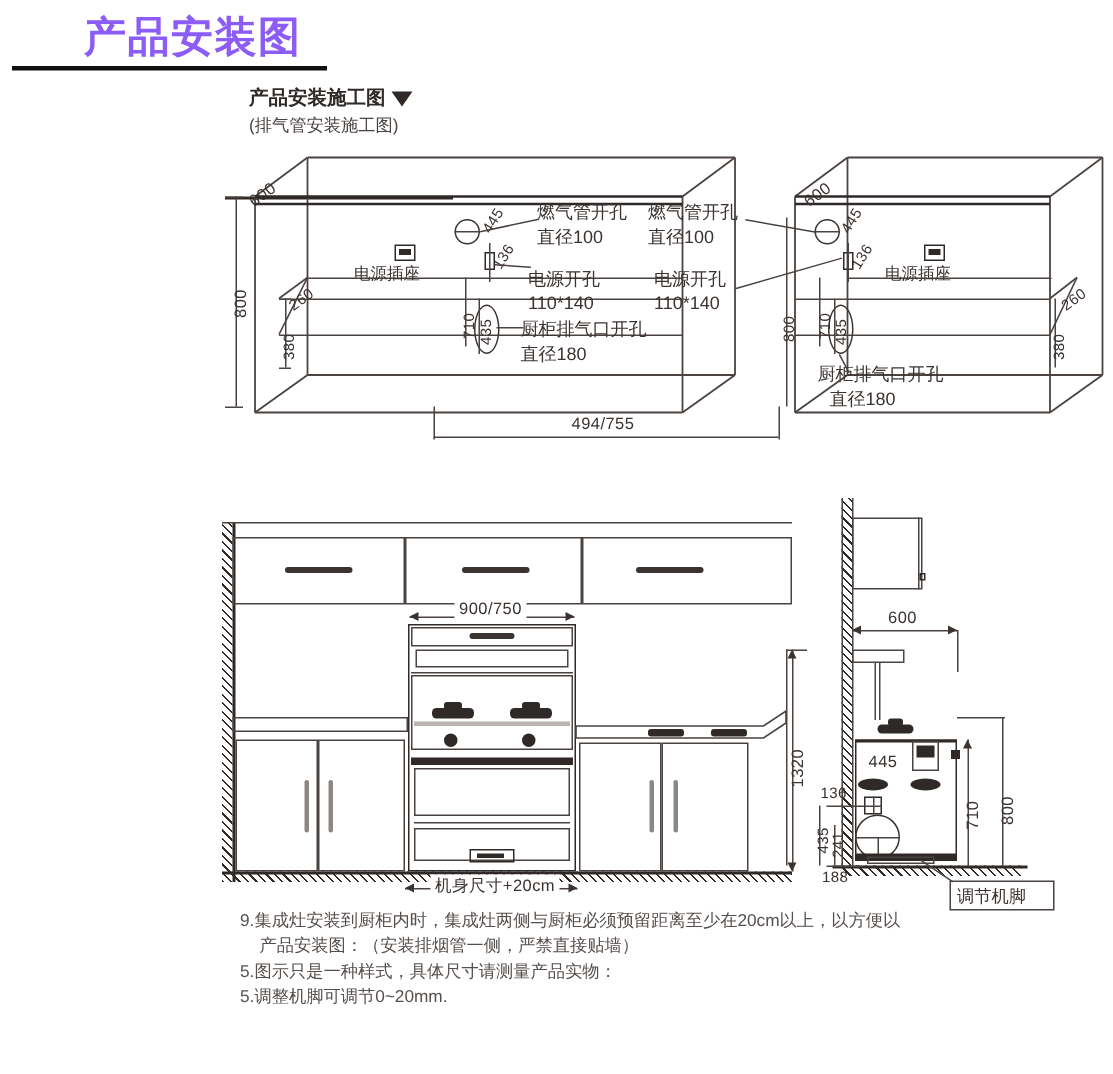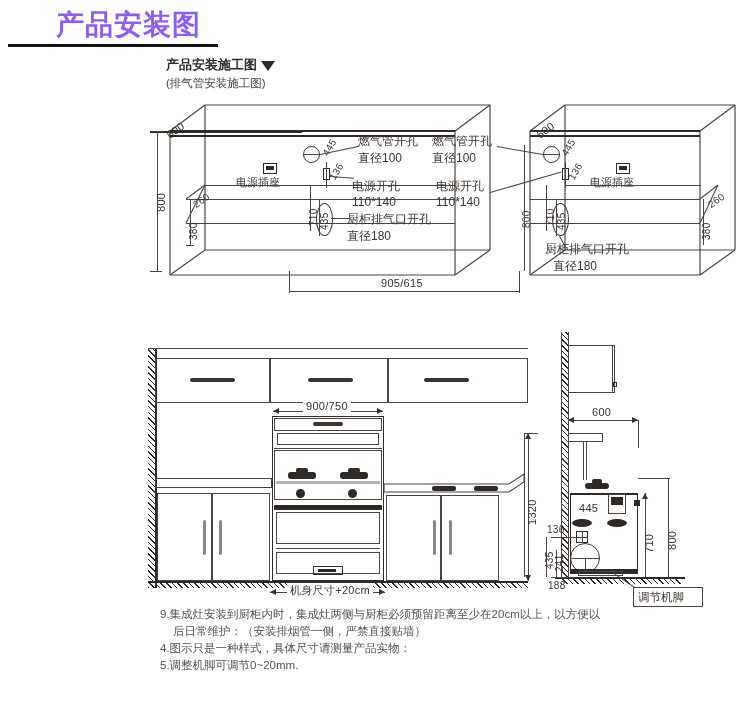--- a/index.html
+++ b/index.html
@@ -208,21 +208,21 @@
   <div class="lbl" style="left:436px;top:195px;">110*140</div>
   <div class="lead" style="left:490px;top:192px;width:74px;transform:rotate(-16deg);"></div>
 
   <div class="lbl" style="left:545px;top:241px;">厨柜排气口开孔</div>
   <div class="lbl" style="left:553px;top:258px;">直径180</div>
   <div class="lead" style="left:560px;top:236px;width:14px;transform:rotate(62deg);"></div>
 
   <div class="ln v abs" style="left:289px;top:271px;height:22px;"></div>
   <div class="ln v abs" style="left:519px;top:271px;height:22px;"></div>
   <div class="ln h abs" style="left:289px;top:291px;width:230px;"></div>
-  <div class="dim" style="left:377px;top:277px;background:#fff;padding:0 4px;">905/615</div>
+  <div class="dim" style="left:377px;top:277px;background:#fff;padding:0 4px;">494/755</div>
 </div>
 
 <div>
 
   <div class="hatch" style="left:148px;top:348px;width:7px;height:240px;"></div>
   <div class="ln v2 abs" style="left:155px;top:348px;height:240px;"></div>
 
   <div class="hatch" style="left:148px;top:581px;width:380px;height:7px;"></div>
   <div class="ln h2 abs" style="left:148px;top:581px;width:380px;"></div>
 
@@ -366,16 +366,16 @@
   <div class="ln v abs" style="left:524px;top:433px;height:144px;"></div>
   <div class="ln h abs" style="left:524px;top:433px;width:14px;"></div>
 
   <div class="box" style="left:633px;top:587px;width:70px;height:20px;background:#fff;"></div>
   <div class="lbl" style="left:638px;top:590px;font-size:11.5px;">调节机脚</div>
   <div class="lead" style="left:614px;top:573px;width:26px;transform:rotate(34deg);"></div>
 </div>
 
 <div id="notes">
   <div>9.集成灶安装到厨柜内时，集成灶两侧与厨柜必须预留距离至少在20cm以上，以方便以</div>
-  <div class="ind">后日常维护：（安装排烟管一侧，严禁直接贴墙）</div>
-  <div>4.图示只是一种样式，具体尺寸请测量产品实物：</div>
+  <div class="ind">产品安装图：（安装排烟管一侧，严禁直接贴墙）</div>
+  <div>5.图示只是一种样式，具体尺寸请测量产品实物：</div>
   <div>5.调整机脚可调节0~20mm.</div>
 </div>
 
 </body></html>

